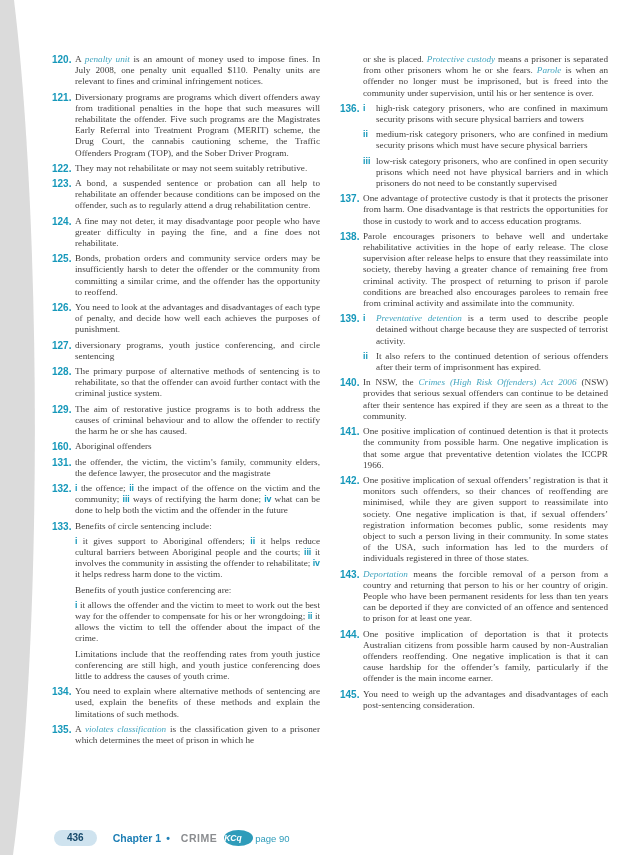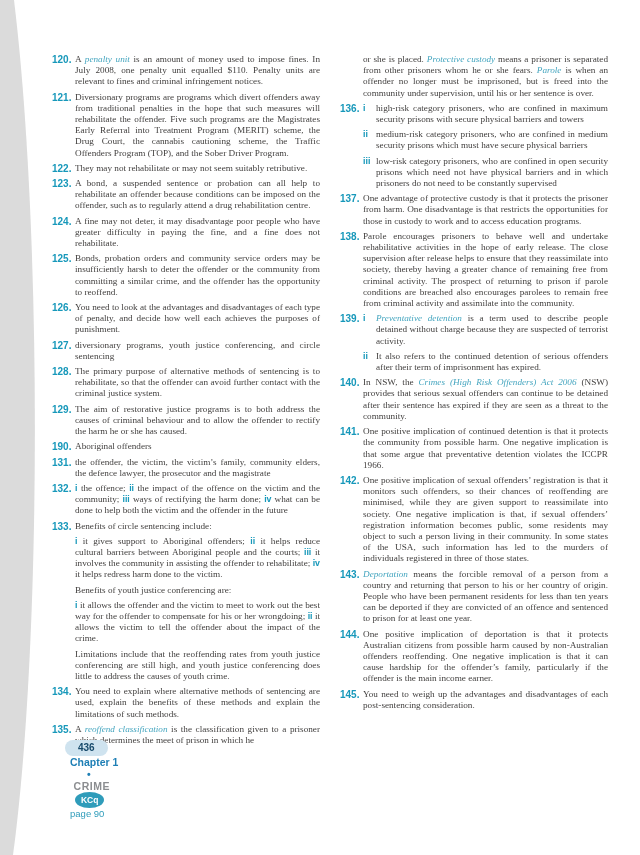--- a/index.html
+++ b/index.html
@@ -54,46 +54,45 @@
   span.m {
     font-family: "Liberation Sans", sans-serif;
     font-weight: bold;
     font-style: normal;
     font-size: 8.8px;
     color: var(--accent, #1798ba);
   }
 
   .footer {
     position: absolute;
-    left: 54px; bottom: 36px;
+    left: 54px; bottom: 9px;
     display: flex;
     align-items: center;
     font-family: "Liberation Sans", sans-serif;
-    flex-direction: column;
   }
   .pill {
     display: inline-block;
     background: var(--pill-bg, #cfe3ef);
     color: var(--pill-text, #174a6b);
     font-weight: bold;
     font-size: 10px;
     padding: 2px 13px 3px 13px;
     border-radius: 10px;
   }
   .chapter { margin-left: 16px; font-weight: bold; font-size: 10.5px; color: var(--chapter, #1e7fb5); }
   .sep { margin-left: 5px; font-weight: bold; font-size: 10.5px; color: var(--chapter, #1e7fb5); }
   .topic { margin-left: 11px; font-weight: bold; font-size: 10.5px; color: var(--topic, #8b8d90); letter-spacing: 0.5px; }
   .badge {
     margin-left: 7px;
     display: inline-block;
     width: 29px; height: 16px;
     line-height: 16px;
-    text-align: center;
     background: var(--badge-bg, #2f9cba);
     color: var(--badge-text, #ffffff);
+    font-style: italic;
     font-weight: bold;
     font-size: 8.5px;
     border-radius: 50%;
   }
   .pageref { margin-left: 2px; font-size: 9.5px; color: var(--badge-bg, #2f9cba); }
 </style>
 </head>
 <body>
 
 <svg class="gutter-svg" width="50" height="855" viewBox="0 0 50 855">
@@ -156,21 +155,21 @@
           <div class="para"><span>The primary purpose of alternative methods of sentencing is to rehabilitate, so that the offender can avoid further contact with the criminal justice system.</span></div>
         </div>
       </div>
       <div class="item">
         <div class="num">129.</div>
         <div class="body">
           <div class="para"><span>The aim of restorative justice programs is to both address the causes of criminal behaviour and to allow the offender to rectify the harm he or she has caused.</span></div>
         </div>
       </div>
       <div class="item">
-        <div class="num">190.</div>
+        <div class="num">160.</div>
         <div class="body">
           <div class="para"><span>Aboriginal offenders</span></div>
         </div>
       </div>
       <div class="item">
         <div class="num">131.</div>
         <div class="body">
           <div class="para"><span>the offender, the victim, the victim’s family, community elders, the defence lawyer, the prosecutor and the magistrate</span></div>
         </div>
       </div>
@@ -192,21 +191,21 @@
       </div>
       <div class="item">
         <div class="num">134.</div>
         <div class="body">
           <div class="para"><span>You need to explain where alternative methods of sentencing are used, explain the benefits of these methods and explain the limitations of such methods.</span></div>
         </div>
       </div>
       <div class="item">
         <div class="num">135.</div>
         <div class="body">
-          <div class="para"><span>A </span><span class="term">reoffend classification</span><span> is the classification given to a prisoner which determines the meet of prison in which he</span></div>
+          <div class="para"><span>A </span><span class="term">violates classification</span><span> is the classification given to a prisoner which determines the meet of prison in which he</span></div>
         </div>
       </div>
     </div>
   <div class="col" id="col-1">
       <div class="item">
         <div class="num"></div>
         <div class="body">
           <div class="para"><span>or she is placed. </span><span class="term">Protective custody</span><span> means a prisoner is separated from other prisoners whom he or she fears. </span><span class="term">Parole</span><span> is when an offender no longer must be imprisoned, but is freed into the community under supervision, until his or her sentence is over.</span></div>
         </div>
       </div>

